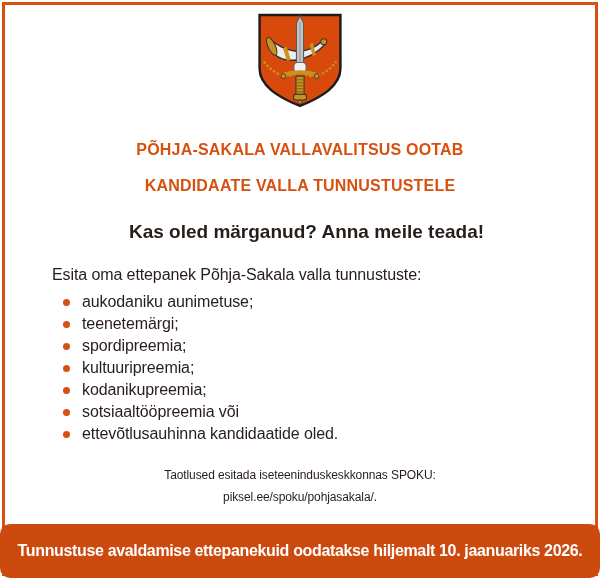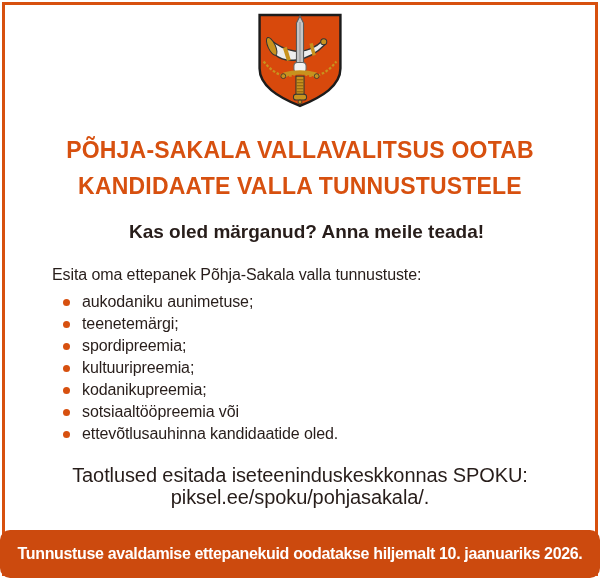--- a/index.html
+++ b/index.html
@@ -23,21 +23,21 @@
   }
   .content{
     position:relative;z-index:2;text-align:center;
   }
   .crest{
     margin-top:13px;
     display:inline-block;
   }
   .title{
     margin:20px 30px 0;
-    font-size:23px;font-weight:bold;line-height:36px;
+    font-size:16px;font-weight:bold;line-height:36px;
     color:var(--accent);
     letter-spacing:0.2px;
   }
   .title span{display:block;}
   .subtitle{
     margin-top:17px;
     font-size:19px;font-weight:bold;
     color:var(--text-dark);
     margin-left:13px;
   }
@@ -57,26 +57,26 @@
     line-height:22px;
   }
   ul.recognitions li .dot{
     position:absolute;left:15px;top:8px;
     width:7px;height:7px;border-radius:50%;
     background:var(--accent);
   }
   .b{font-weight:normal;}
   .submit{
     margin-top:19px;
-    font-size:20px;line-height:22px;
+    font-size:12px;line-height:22px;
     letter-spacing:-0.1px;
   }
   .submit .line{display:block;}
   .footer-bar{
-    position:absolute;left:0;right:0;bottom:0;height:48px;
+    position:absolute;left:0;right:0;bottom:0;height:54px;
     background:var(--footer-bg);
     border-radius:10px;
     display:flex;align-items:center;justify-content:center;
     z-index:3;
   }
   .footer-bar span{
     color:#ffffff;font-weight:bold;font-size:16px;
     letter-spacing:-0.35px;
     padding:0 10px;
   }

